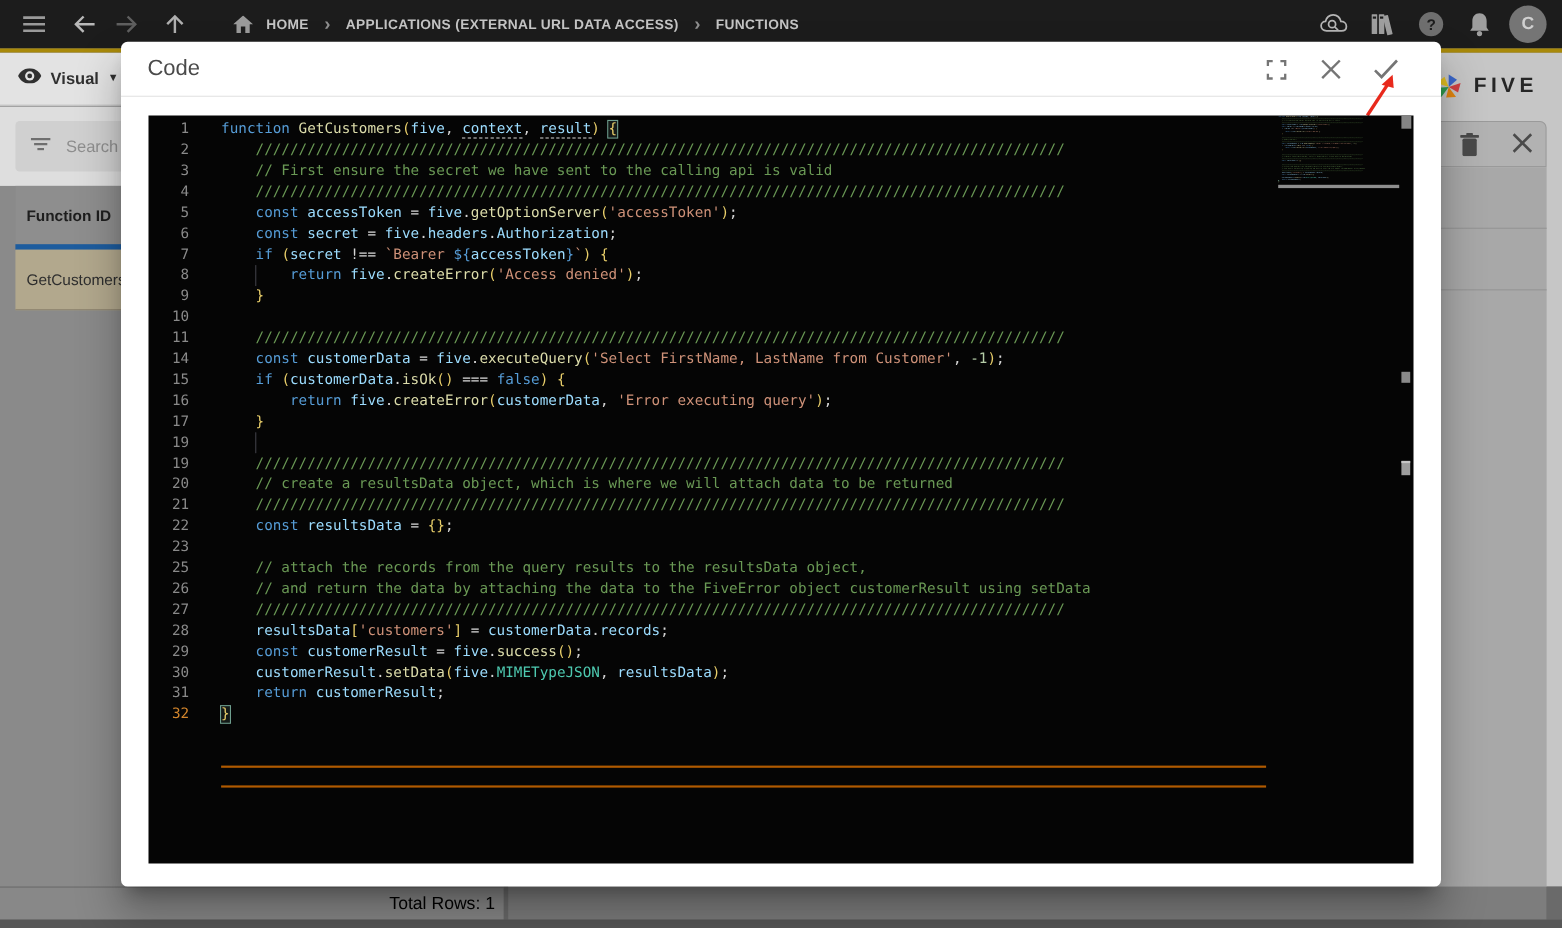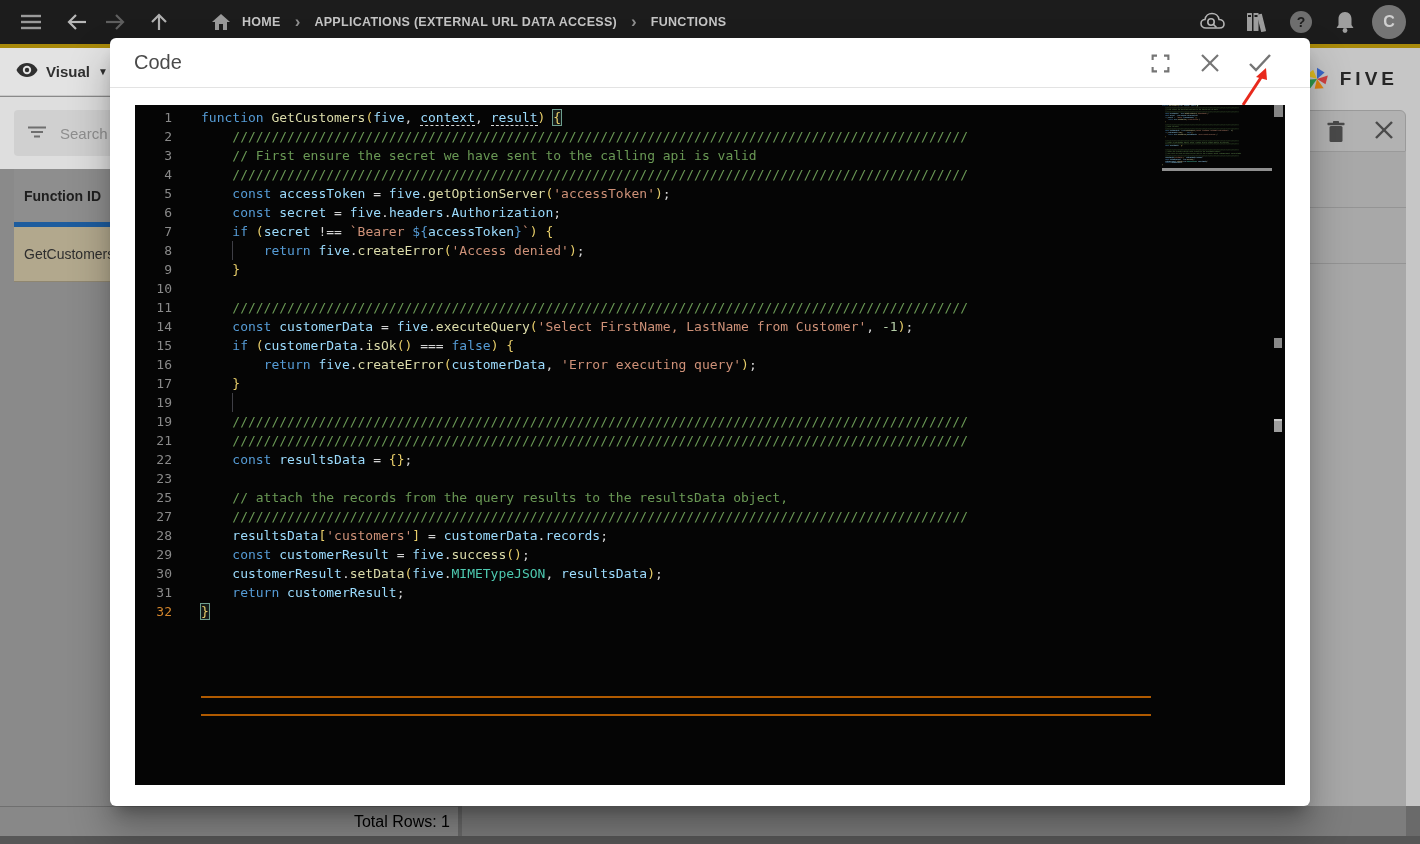--- a/index.html
+++ b/index.html
@@ -292,24 +292,26 @@
         <div class="cl"><span class="ln">8</span><span style="color: rgb(212, 212, 212);">        </span><span style="color: rgb(86, 156, 214);">return </span><span style="color: rgb(156, 220, 254);">five</span><span style="color: rgb(212, 212, 212);">.</span><span style="color: rgb(220, 220, 170);">createError</span><span style="color: rgb(232, 206, 106);">(</span><span style="color: rgb(206, 145, 120);">'Access denied'</span><span style="color: rgb(232, 206, 106);">)</span><span style="color: rgb(212, 212, 212);">;</span></div>
         <div class="cl"><span class="ln">9</span><span style="color: rgb(212, 212, 212);">    </span><span style="color: rgb(232, 206, 106);">}</span></div>
         <div class="cl"><span class="ln">10</span></div>
         <div class="cl"><span class="ln">11</span><span style="color: rgb(212, 212, 212);">    </span><span style="color: rgb(106, 153, 85);">//////////////////////////////////////////////////////////////////////////////////////////////</span></div>
         <div class="cl"><span class="ln">14</span><span style="color: rgb(212, 212, 212);">    </span><span style="color: rgb(86, 156, 214);">const </span><span style="color: rgb(156, 220, 254);">customerData</span><span style="color: rgb(212, 212, 212);"> = </span><span style="color: rgb(156, 220, 254);">five</span><span style="color: rgb(212, 212, 212);">.</span><span style="color: rgb(220, 220, 170);">executeQuery</span><span style="color: rgb(232, 206, 106);">(</span><span style="color: rgb(206, 145, 120);">'Select FirstName, LastName from Customer'</span><span style="color: rgb(212, 212, 212);">, </span><span style="color: rgb(181, 206, 168);">-1</span><span style="color: rgb(232, 206, 106);">)</span><span style="color: rgb(212, 212, 212);">;</span></div>
         <div class="cl"><span class="ln">15</span><span style="color: rgb(212, 212, 212);">    </span><span style="color: rgb(86, 156, 214);">if</span><span style="color: rgb(212, 212, 212);"> </span><span style="color: rgb(232, 206, 106);">(</span><span style="color: rgb(156, 220, 254);">customerData</span><span style="color: rgb(212, 212, 212);">.</span><span style="color: rgb(220, 220, 170);">isOk</span><span style="color: rgb(232, 206, 106);">()</span><span style="color: rgb(212, 212, 212);"> === </span><span style="color: rgb(86, 156, 214);">false</span><span style="color: rgb(232, 206, 106);">)</span><span style="color: rgb(212, 212, 212);"> </span><span style="color: rgb(232, 206, 106);">{</span></div>
         <div class="cl"><span class="ln">16</span><span style="color: rgb(212, 212, 212);">        </span><span style="color: rgb(86, 156, 214);">return </span><span style="color: rgb(156, 220, 254);">five</span><span style="color: rgb(212, 212, 212);">.</span><span style="color: rgb(220, 220, 170);">createError</span><span style="color: rgb(232, 206, 106);">(</span><span style="color: rgb(156, 220, 254);">customerData</span><span style="color: rgb(212, 212, 212);">, </span><span style="color: rgb(206, 145, 120);">'Error executing query'</span><span style="color: rgb(232, 206, 106);">)</span><span style="color: rgb(212, 212, 212);">;</span></div>
         <div class="cl"><span class="ln">17</span><span style="color: rgb(212, 212, 212);">    </span><span style="color: rgb(232, 206, 106);">}</span></div>
         <div class="cl"><span class="ln">19</span></div>
         <div class="cl"><span class="ln">19</span><span style="color: rgb(212, 212, 212);">    </span><span style="color: rgb(106, 153, 85);">//////////////////////////////////////////////////////////////////////////////////////////////</span></div>
+        <div class="cl"><span class="ln">20</span><span style="color: rgb(212, 212, 212);">    </span><span style="color: rgb(106, 153, 85);">// create a resultsData object, which is where we will attach data to be returned</span></div>
         <div class="cl"><span class="ln">21</span><span style="color: rgb(212, 212, 212);">    </span><span style="color: rgb(106, 153, 85);">//////////////////////////////////////////////////////////////////////////////////////////////</span></div>
         <div class="cl"><span class="ln">22</span><span style="color: rgb(212, 212, 212);">    </span><span style="color: rgb(86, 156, 214);">const </span><span style="color: rgb(156, 220, 254);">resultsData</span><span style="color: rgb(212, 212, 212);"> = </span><span style="color: rgb(232, 206, 106);">{}</span><span style="color: rgb(212, 212, 212);">;</span></div>
         <div class="cl"><span class="ln">23</span></div>
         <div class="cl"><span class="ln">25</span><span style="color: rgb(212, 212, 212);">    </span><span style="color: rgb(106, 153, 85);">// attach the records from the query results to the resultsData object,</span></div>
+        <div class="cl"><span class="ln">26</span><span style="color: rgb(212, 212, 212);">    </span><span style="color: rgb(106, 153, 85);">// and return the data by attaching the data to the FiveError object customerResult using setData</span></div>
         <div class="cl"><span class="ln">27</span><span style="color: rgb(212, 212, 212);">    </span><span style="color: rgb(106, 153, 85);">//////////////////////////////////////////////////////////////////////////////////////////////</span></div>
         <div class="cl"><span class="ln">28</span><span style="color: rgb(212, 212, 212);">    </span><span style="color: rgb(156, 220, 254);">resultsData</span><span style="color: rgb(232, 206, 106);">[</span><span style="color: rgb(206, 145, 120);">'customers'</span><span style="color: rgb(232, 206, 106);">]</span><span style="color: rgb(212, 212, 212);"> = </span><span style="color: rgb(156, 220, 254);">customerData</span><span style="color: rgb(212, 212, 212);">.</span><span style="color: rgb(156, 220, 254);">records</span><span style="color: rgb(212, 212, 212);">;</span></div>
         <div class="cl"><span class="ln">29</span><span style="color: rgb(212, 212, 212);">    </span><span style="color: rgb(86, 156, 214);">const </span><span style="color: rgb(156, 220, 254);">customerResult</span><span style="color: rgb(212, 212, 212);"> = </span><span style="color: rgb(156, 220, 254);">five</span><span style="color: rgb(212, 212, 212);">.</span><span style="color: rgb(220, 220, 170);">success</span><span style="color: rgb(232, 206, 106);">()</span><span style="color: rgb(212, 212, 212);">;</span></div>
         <div class="cl"><span class="ln">30</span><span style="color: rgb(212, 212, 212);">    </span><span style="color: rgb(156, 220, 254);">customerResult</span><span style="color: rgb(212, 212, 212);">.</span><span style="color: rgb(220, 220, 170);">setData</span><span style="color: rgb(232, 206, 106);">(</span><span style="color: rgb(156, 220, 254);">five</span><span style="color: rgb(212, 212, 212);">.</span><span style="color: rgb(78, 201, 176);">MIMETypeJSON</span><span style="color: rgb(212, 212, 212);">, </span><span style="color: rgb(156, 220, 254);">resultsData</span><span style="color: rgb(232, 206, 106);">)</span><span style="color: rgb(212, 212, 212);">;</span></div>
         <div class="cl"><span class="ln">31</span><span style="color: rgb(212, 212, 212);">    </span><span style="color: rgb(86, 156, 214);">return </span><span style="color: rgb(156, 220, 254);">customerResult</span><span style="color: rgb(212, 212, 212);">;</span></div>
         <div class="cl"><span class="ln cur">32</span><span class="tok-m" style="color: rgb(232, 206, 106);">}</span></div>
       </div>
     <div class="indent-guide" style="top:136px"></div>
     <div class="indent-guide" style="top:288px"></div>
     <div id="cur-line"></div>

